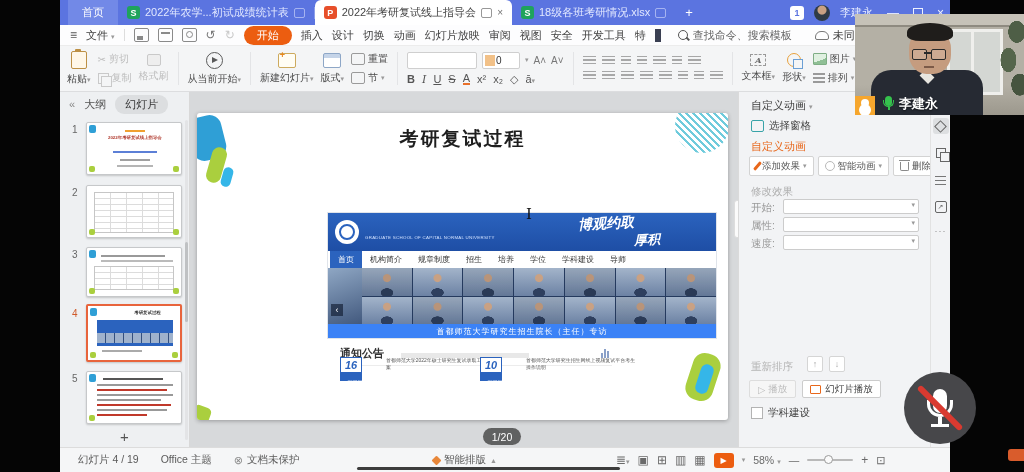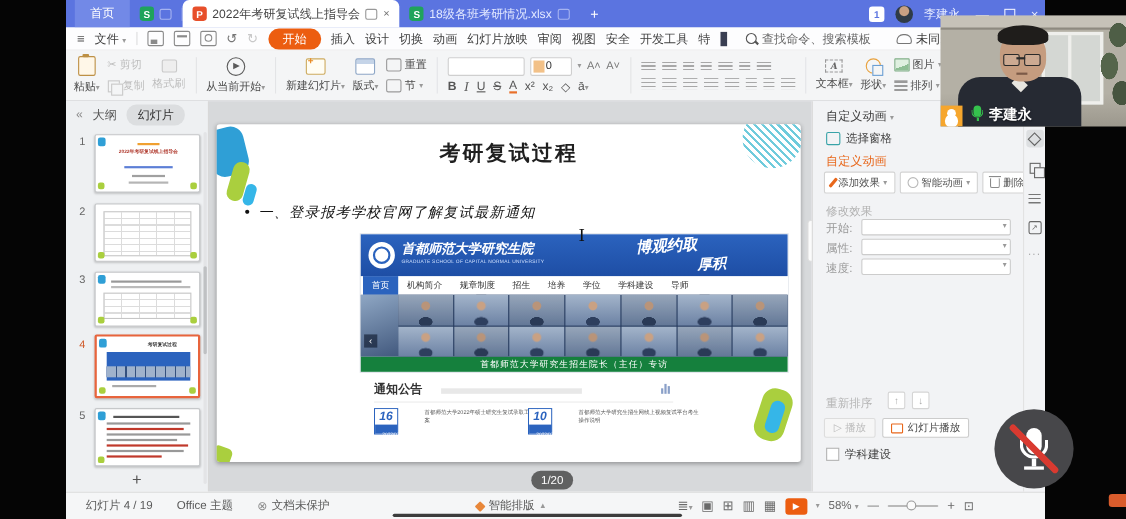--- a/index.html
+++ b/index.html
@@ -135,27 +135,27 @@
   .cal2{position:absolute;left:306px;top:18px;font-family:"DejaVu Serif",serif;font-style:italic;font-weight:bold;font-size:13px;transform:rotate(-3deg);white-space:nowrap;}
   .web-nav{height:17px;background:#fff;display:flex;align-items:stretch;font-size:8px;color:#333;padding-left:2px;box-sizing:border-box;}
   .wn{display:flex;align-items:center;padding:0 8px;white-space:nowrap;}
   .wn.active{background:#2b63be;color:#fff;}
   .web-ph{height:56px;background:#5d7394;display:flex;position:relative;}
   .ph-big{width:34px;height:56px;background:linear-gradient(160deg,#8fa7c4,#42597e);position:relative;flex:none;}
   .ph-arrow{position:absolute;left:3px;bottom:8px;width:12px;height:12px;background:rgba(10,20,40,.6);color:#fff;font-size:9px;line-height:12px;text-align:center;}
   .ph-grid{flex:1;display:grid;grid-template-columns:repeat(7,1fr);grid-template-rows:1fr 1fr;gap:1px;background:#253a5e;}
   .ph{background:radial-gradient(circle at 50% 36%,#c9a183 0 3.5px,transparent 4.5px),radial-gradient(ellipse 10px 7px at 50% 88%,#2e3f5e 0 60%,transparent 65%),linear-gradient(180deg,#a3b4ca,#6c82a4);}
   .ph:nth-child(odd){filter:brightness(.92);}
-  .web-cap{height:14px;background:#15803d;color:#fff;font-size:8px;display:flex;align-items:center;justify-content:center;letter-spacing:1px;font-family:Liberation Serif, serif;}
+  .web-cap{height:14px;background:#3b82f6;color:#fff;font-size:8px;display:flex;align-items:center;justify-content:center;letter-spacing:1px;font-family:Liberation Serif, serif;}
   .notice-title{position:absolute;left:143px;top:233px;font-size:11px;font-weight:bold;color:#333;}
   .notice-ph{position:absolute;left:204px;top:240px;width:128px;height:5px;background:#e8e8e8;}
   .notice-chart{position:absolute;left:404px;top:235px;display:inline-flex;align-items:flex-end;gap:1px;height:10px;}
   .notice-chart i{display:block;width:2px;background:#8aa0c8;}
   .notice-line{position:absolute;left:143px;top:252px;width:272px;height:1px;background:#ececec;}
-  .notice{position:absolute;top:258px;display:flex;gap:24px;}
+  .notice{position:absolute;top:244px;display:flex;gap:24px;}
   .dbox{width:22px;height:24px;border:1px solid #2b63be;box-sizing:border-box;flex:none;}
   .dday{height:14px;font:italic bold 11px/14px "Liberation Sans",sans-serif;color:#2b63be;background:#fff;text-align:center;}
   .ddate-w{height:8px;background:#2b63be;overflow:visible;text-align:center;}
   .ddate{display:inline-block;font-size:8px;color:#fff;line-height:8px;transform:scale(.55);transform-origin:50% 0;white-space:nowrap;}
   .ntw{width:110px;height:26px;overflow:visible;}
   .ntext{font-size:8px;color:#555;transform:scale(.62);transform-origin:0 0;width:177px;line-height:1.55;}
   
   .panel{position:absolute;left:678px;top:0;width:192px;height:355px;background:#f2f3f5;border-left:1px solid #dadada;font-size:10.5px;color:#555;box-sizing:border-box;}
   .p-head{position:absolute;left:12px;top:6px;font-size:11px;color:#3c3c3c;}
   .p-selpane{position:absolute;left:12px;top:27px;display:flex;gap:5px;align-items:center;color:#444;}
@@ -237,20 +237,21 @@
 </head>
 <body>
 
 <div id="screen">
   <div id="app">
 
     <div class="tabbar">
       <div class="tab-home"><span>首页</span></div>
       <div class="tab-doc">
         <span class="fic s">S</span>
+        <span>2022年农学...初试成绩统计表</span>
         <span class="tbubble"></span>
       </div>
       <span class="tsep-v"></span>
       <div class="tab-doc active">
         <span class="fic p">P</span>
         <span>2022年考研复试线上指导会</span>
         <span class="tbubble"></span>
         <span class="tclose">×</span>
       </div>
       <div class="tab-doc">
@@ -517,27 +518,25 @@
         <div class="page">
           <span class="deco-tl-blue"></span>
           <span class="deco-tl-lime"></span>
           <span class="deco-tl-blue2"></span>
           <span class="deco-tr"></span>
           <span class="deco-bl"></span>
           <span class="deco-br-lime"></span>
           <span class="deco-br-blue"></span>
 
           <div class="s-title">考研复试过程</div>
-          <div class="s-bullet"><span>•</span> <span>一、登录报考学校官网了解复试最新通知</span></div>
           <span class="cursorI">I</span>
 
           <div class="web">
             <div class="web-h">
               <span class="logo"></span>
-              <span class="sname">首都师范大学研究生院</span>
               <span class="ssub">GRADUATE SCHOOL OF CAPITAL NORMAL UNIVERSITY</span>
               <span class="cal1">博观约取</span>
               <span class="cal2">厚积</span>
             </div>
             <div class="web-nav">
               <span class="wn active">首页</span>
               <span class="wn">机构简介</span>
               <span class="wn">规章制度</span>
               <span class="wn">招生</span>
               <span class="wn">培养</span>

